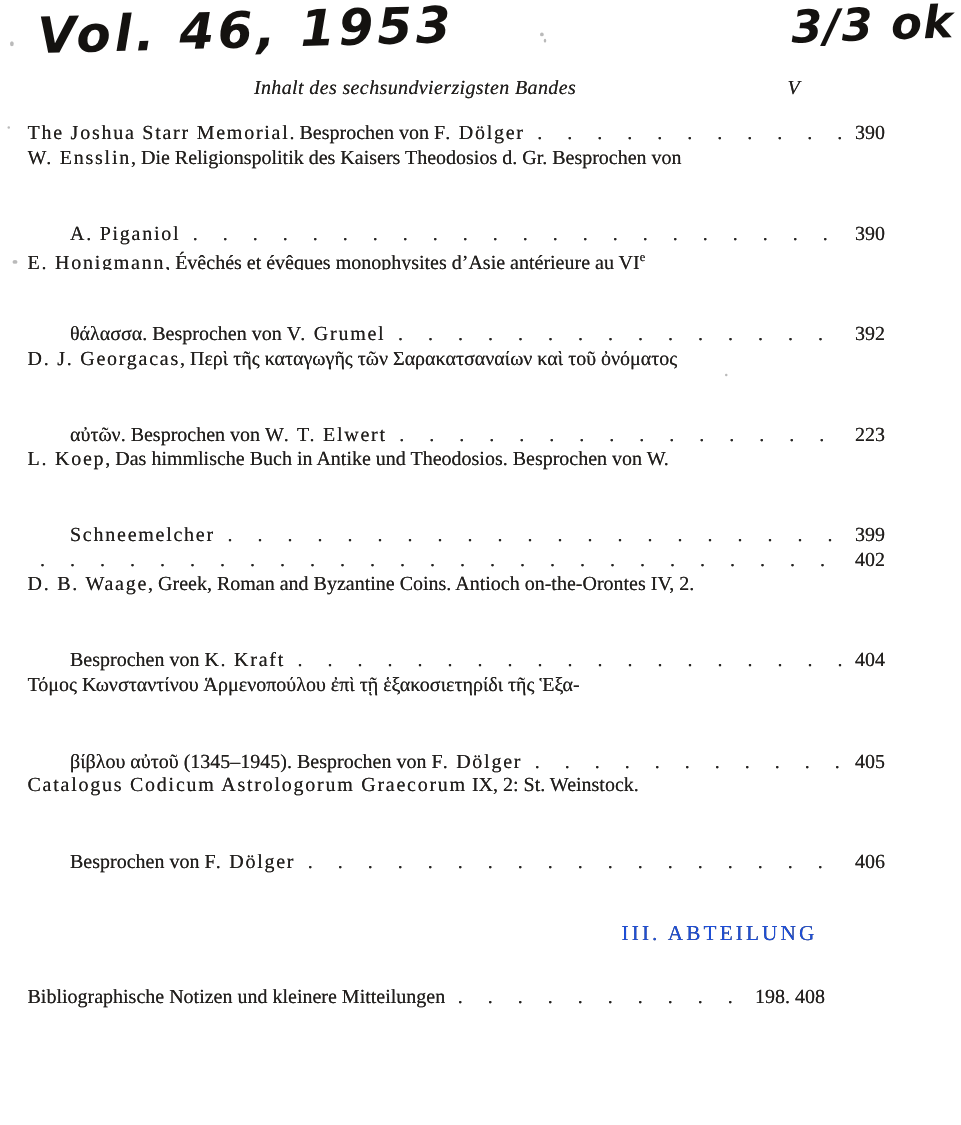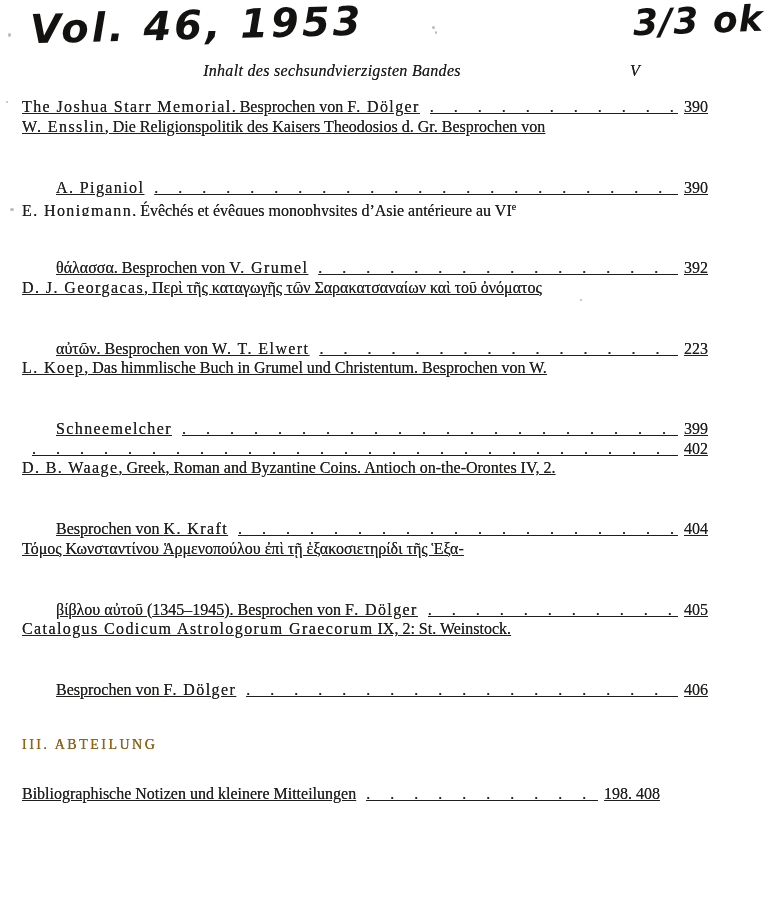--- a/index.html
+++ b/index.html
@@ -29,37 +29,37 @@
   }
   .header-pagenum {
     position:absolute; left:608px; top:62px;
     font-style:italic; font-size:16px;
   }
 
   .toc { margin-top:12px; font-size:16px; }
   .toc-entry { margin-bottom:1.5px; }
   .toc-line {
     display:flex; align-items:baseline;
-    white-space:nowrap; line-height:18px; height:18px; overflow:hidden;text-decoration:underline;
+    white-space:nowrap; line-height:18px; height:18px; overflow:hidden;
   }
   .toc-line.indent { padding-left:34px;margin-top:43px; }
   .line-text { flex:0 0 auto; }
   .sperr { letter-spacing:1.4px; }
   .sup { font-size:10px; vertical-align:super; letter-spacing:0; }
   .leader { flex:1 1 auto; overflow:hidden; margin:0 6px 0 10px; min-width:0; }
   .leader::after {
     content:". . . . . . . . . . . . . . . . . . . . . . . . . . . . . . . . . . . . . . . . . . . . . .";
     letter-spacing:8px; color:#262422;
   }
   .pagenum { flex:0 0 auto; width:32px; text-align:left; }
   .pagenum.wide { width:auto; margin-right:56px; }
 
   .section-heading {
-    margin-top:38px; width:632px; text-align:left;
-    font-size:14px; letter-spacing:2.5px; color:#a16207;
+    margin-top:38px; width:632px; text-align:right;
+    font-size:17px; letter-spacing:2.5px; color:#1d4ed8;
   }
   .biblio { margin-top:32px; font-size:16px; }
 
   .toc, .header-row, .section-heading, .biblio, .header-pagenum {
     text-shadow:0 0 0.3px rgba(30,28,26,0.85);
   }
 
   
   .speck { position:absolute; background:#4a4a4a; border-radius:50%; opacity:0.38; }
 </style>
@@ -112,21 +112,21 @@
             <span class="line-text"><span class="sperr ">D. J. Georgacas</span><span class="">, Περὶ τῆς καταγωγῆς τῶν Σαρακατσαναίων καὶ τοῦ ὀνόματος</span></span>
           </div>
           <div class="toc-line indent">
             <span class="line-text"><span class="">αὐτῶν. Besprochen von </span><span class="sperr ">W. T. Elwert</span></span>
             <span class="leader"></span>
             <span class="pagenum">223</span>
           </div>
         </div>
         <div class="toc-entry">
           <div class="toc-line">
-            <span class="line-text"><span class="sperr ">L. Koep</span><span class="">, Das himmlische Buch in Grumel und Christentum. Besprochen von W.</span></span>
+            <span class="line-text"><span class="sperr ">L. Koep</span><span class="">, Das himmlische Buch in Antike und Theodosios. Besprochen von W.</span></span>
           </div>
           <div class="toc-line indent">
             <span class="line-text"><span class="sperr ">Schneemelcher</span></span>
             <span class="leader"></span>
             <span class="pagenum">399</span>
           </div>
         </div>
         <div class="toc-entry">
           <div class="toc-line">
             <span class="leader"></span>

